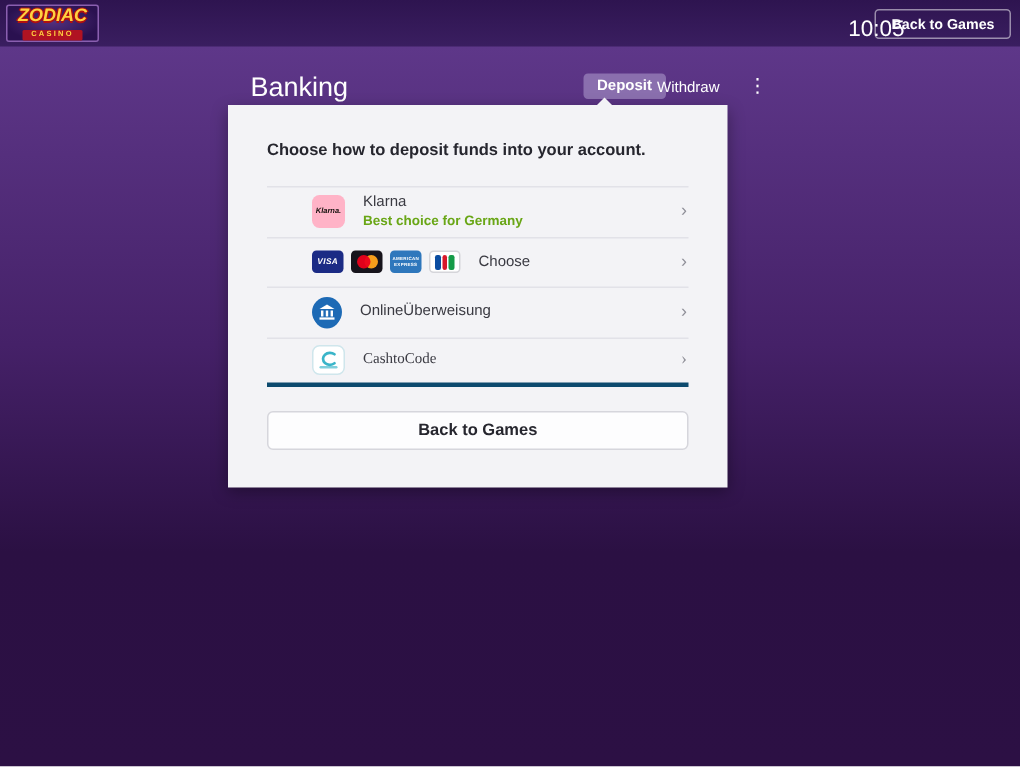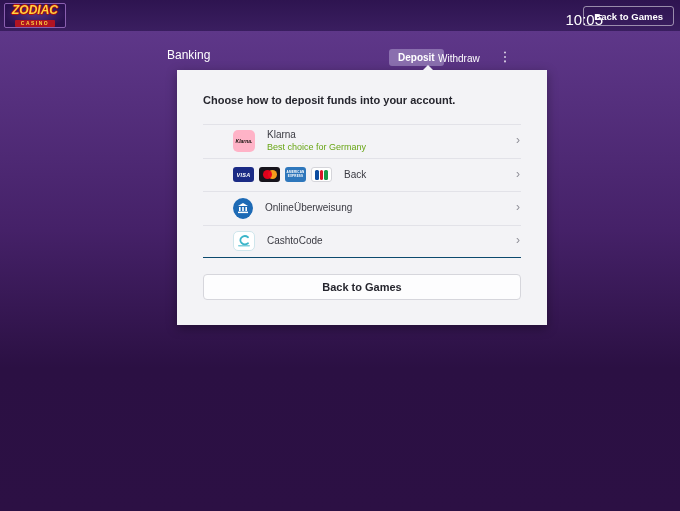--- a/index.html
+++ b/index.html
@@ -18,42 +18,42 @@
   .logo-zodiac { font-size:12px; font-weight:bold; font-style:italic; color:#ffd340; line-height:1;
                  text-shadow:0 1px 0 #b01010,1px 0 0 #b01010,-1px 0 0 #b01010,0 -1px 0 #b01010; }
   .logo-casino { font-size:5px; font-weight:bold; color:#ffd340; background:#b01322;
                  padding:1px 6px; border-radius:1px; letter-spacing:1.5px; line-height:1; margin-top:1px; }
   .header-time { position:absolute; right:77px; top:11px; font-size:15px; color:#ffffff; }
   .header-back { position:absolute; right:6px; top:6px; height:20px; padding:0 10px;
                  border:1px solid rgba(255,255,255,.5); border-radius:3px; background:transparent;
                  color:#fff; font-size:9.5px; font-weight:bold; display:flex; align-items:center; cursor:pointer; }
 
   
-  .banking-title { position:absolute; left:167px; top:48px; color:#ffffff; font-size:12px; }
+  .banking-title { position:absolute; left:167px; top:48px; color:#ffffff; font-size:18px; }
   .tab-deposit { position:absolute; left:389px; top:49px; height:17px; padding:0 9px;
                  background:#8a6fae; border-radius:3px; color:#fff; font-size:10px; font-weight:bold;
                  display:flex; align-items:center; cursor:pointer; }
   .tab-withdraw { position:absolute; left:438px; top:53px; color:#fff; font-size:10px; cursor:pointer; }
   .kebab { position:absolute; left:498px; top:48px; width:14px; text-align:center;
            color:#fff; font-size:13px; line-height:17px; cursor:pointer; }
 
   
-  .modal { position:absolute; left:177px; top:70px; width:370px; height:255px;
+  .modal { position:absolute; left:152px; top:70px; width:333px; height:255px;
            background:#f3f3f6; box-shadow:0 3px 10px rgba(0,0,0,.35); }
   .modal-caret { position:absolute; left:246px; top:-5px; width:0; height:0;
                  border-left:5px solid transparent; border-right:5px solid transparent;
                  border-bottom:5px solid #f3f3f6; }
   .modal-heading { position:absolute; left:26px; top:24px; font-size:11px; font-weight:bold; color:#26262e; }
   .method-list { position:absolute; left:26px; right:26px; top:54px; }
   .method-row { height:33.5px; border-top:1px solid #e2e2e8; display:flex; align-items:center;
                 position:relative; cursor:pointer;padding-left:30px; }
-  .method-row:last-child { border-bottom:1px solid #0c4a6e; }
+  .method-row:last-child { border-bottom:3px solid #0c4a6e;font-family:Liberation Serif, serif; }
   .method-name { font-size:10px; color:#3a3a42; }
   .method-text { margin-left:12px; display:flex; flex-direction:column; line-height:1.25; }
-  .method-sub { font-size:9px; font-weight:normal; color:#69a616; }
+  .method-sub { font-size:9px; font-weight:bold; color:#69a616; }
   .chevron { position:absolute; right:1px; top:50%; transform:translateY(-55%);
              color:#8f8f98; font-size:12px; }
 
   
   .icon-klarna { width:22px; height:22px; border-radius:5px; background:#ffb3c7; flex:0 0 auto;
                  display:flex; align-items:center; justify-content:center;
                  font-size:5px; font-weight:bold; font-style:italic; color:#16120e; }
   .cards-icons { display:flex; align-items:center; }
   .card-chip { width:21px; height:15px; border-radius:3px; margin-right:5px; position:relative;
                display:flex; align-items:center; justify-content:center; overflow:hidden; flex:0 0 auto; }
@@ -119,21 +119,21 @@
               <span class="c2"></span>
             </div>
           <div class="card-chip chip-amex">AMERICAN EXPRESS</div>
           <div class="card-chip chip-jcb">
               <span class="jcb-b"></span>
               <span class="jcb-r"></span>
               <span class="jcb-g"></span>
             </div>
         </div>
         <div class="method-text" style="margin-left:7px;">
-          <span class="method-name">Back</span>
+          <span class="method-name">Choose</span>
         </div>
         <span class="chevron">›</span>
       </div>
 
       <div class="method-row">
         <div class="icon-bank">
           <svg width="12" height="12" viewBox="0 0 12 12">
             <polygon points="6,1 11,4 1,4" fill="#ffffff"></polygon>
             <rect x="2" y="5" width="1.6" height="4" fill="#ffffff"></rect>
             <rect x="5.2" y="5" width="1.6" height="4" fill="#ffffff"></rect>

